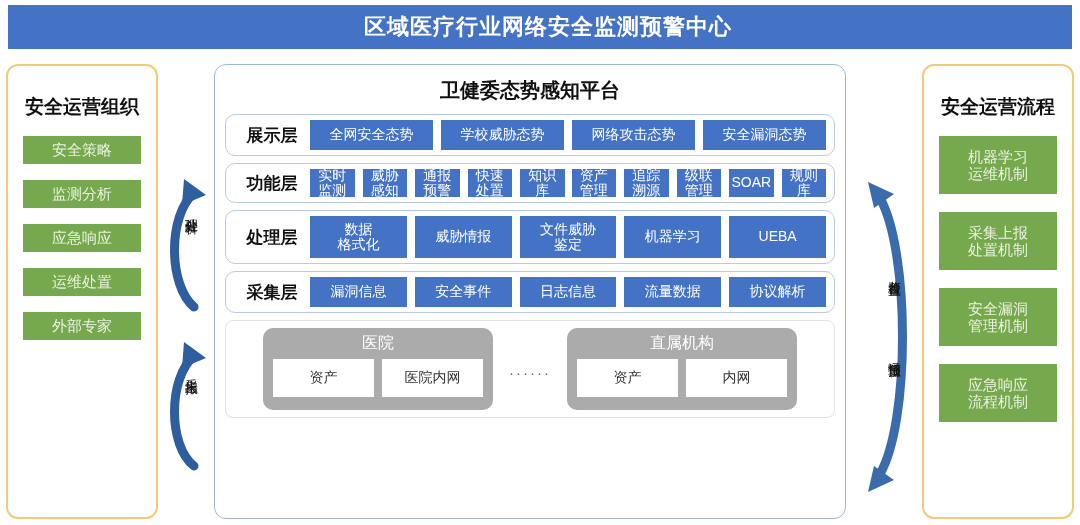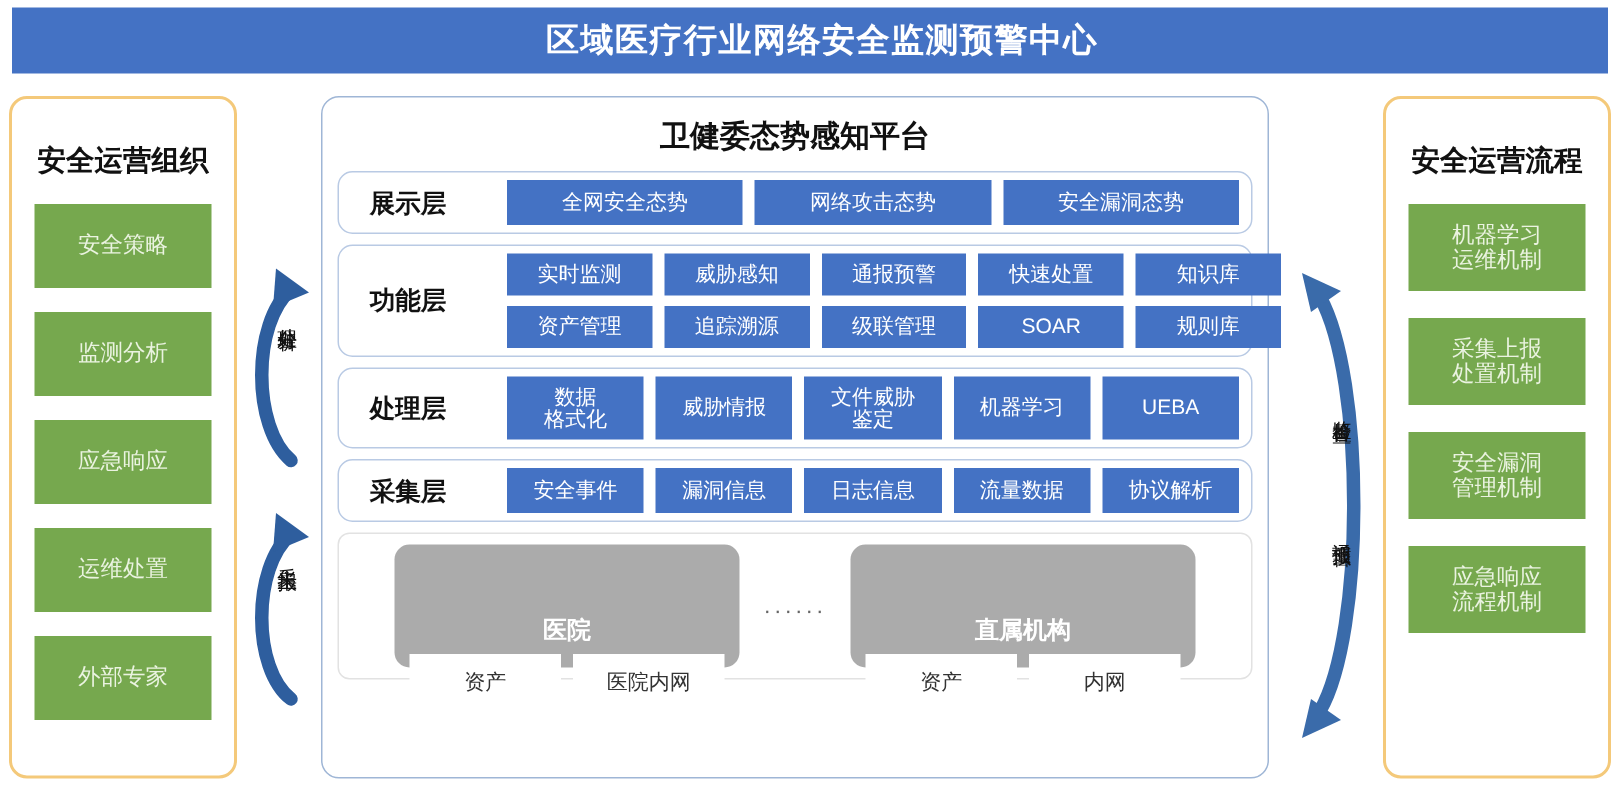--- a/index.html
+++ b/index.html
@@ -32,21 +32,21 @@
   .panel-title {
     font-size: 19px; font-weight: bold; color: #111; margin-top: 28px; margin-bottom: 16px;
     white-space: nowrap;
   }
   .green-list { display: flex; flex-direction: column; align-items: center; gap: 0px; width: 100%; flex: 1; }
   .green-box {
     background: #76A84E; color: #EAF3E0; font-size: 15px;
     width: 118px; text-align: center; line-height: 1.15;
     display: flex; align-items: center; justify-content: center;
   }
-  #panel-left .green-box  { height: 56px; margin-bottom: 16px; }
+  #panel-left .green-box  { height: 28px; margin-bottom: 16px; }
   #panel-right .green-box { height: 58px; margin-bottom: 18px; flex-direction: column; }
   .green-box .ln { display: block; }
 
   
   .platform {
     position: absolute; left: 214px; top: 64px; width: 632px; height: 455px;
     border: 1.5px solid #9FB6D6; border-radius: 12px; background: #ffffff;
     padding: 8px 10px 10px 10px;
   }
   .platform-title {
@@ -54,48 +54,48 @@
     margin: 4px 0 10px 0;
   }
   .layer-row {
     border: 1.5px solid #B9CAE4; border-radius: 10px; background: #fff;
     display: flex; align-items: center; padding: 5px 8px; margin-bottom: 7px;
   }
   .layer-label {
     font-size: 17px; font-weight: bold; color: #111; width: 76px;
     text-align: center; flex: 0 0 76px; white-space: nowrap;
   }
-  .chips { display: flex; flex: 1; gap: 8px; flex-wrap: wrap; margin-left: 28px; }
+  .chips { display: flex; flex: 1; gap: 8px; flex-wrap: wrap; }
   .chip {
     background: #4472C4; color: #ffffff; font-size: 14px;
     flex: 1; min-width: 0; height: 30px;
     display: flex; align-items: center; justify-content: center;
     text-align: center; line-height: 1.1; padding: 0 2px;
   }
   .chip.two-line { flex-direction: column; }
   .chip .ln { display: block; }
-  .chips-grid { display: flex; flex-direction: column; gap: 7px; flex: 1; }
+  .chips-grid { display: flex; flex-direction: row; gap: 7px; flex: 1; }
   .chips-grid .chips { width: 100%; }
 
   #layer-display .chip  { height: 30px; }
   #layer-function .chip { height: 28px; }
   #layer-process .chip  { height: 42px; }
   #layer-collect .chip  { height: 30px; }
 
   
   .infra {
     border: 1.5px solid #E2E2E2; border-radius: 8px; background: #fff;
     display: flex; align-items: center; justify-content: center;
     padding: 8px 14px; height: 98px; margin-top: 3px;
   }
   .org-group {
     background: #ABABAB; border-radius: 10px; padding: 5px 10px 8px 10px;
     width: 230px; height: 82px; display: flex; flex-direction: column; align-items: center;
   }
-  .org-title { color: #ffffff; font-size: 16px; font-weight: bold; margin-bottom: 5px; margin-top: 42px; }
+  .org-title { color: #ffffff; font-size: 16px; font-weight: normal; margin-bottom: 5px; }
   .org-children { display: flex; gap: 8px; width: 100%; }
   .org-child {
     background: #ffffff; color: #333; font-size: 14px; flex: 1; height: 38px;
     display: flex; align-items: center; justify-content: center;
   }
   .infra-dots { color: #666; font-size: 15px; letter-spacing: 2px; padding: 0 16px; margin-top: 6px; }
 
   
   .arrow-svg { position: absolute; pointer-events: none; }
   #arrow-left-process { left: 160px; top: 175px; }
@@ -153,20 +153,21 @@
     </div>
   </div>
 
   <div class="platform">
     <div class="platform-title">卫健委态势感知平台</div>
 
     <div class="layer-row" id="layer-display">
       <div class="layer-label">展示层</div>
       <div class="chips">
         <div class="chip">全网安全态势</div>
+        <div class="chip">学校威胁态势</div>
         <div class="chip">网络攻击态势</div>
         <div class="chip">安全漏洞态势</div>
       </div>
     </div>
 
     <div class="layer-row" id="layer-function">
       <div class="layer-label">功能层</div>
       <div class="chips-grid">
         <div class="chips">
           <div class="chip">实时监测</div>
@@ -198,22 +199,22 @@
           <span class="ln">鉴定</span>
         </div>
         <div class="chip">机器学习</div>
         <div class="chip">UEBA</div>
       </div>
     </div>
 
     <div class="layer-row" id="layer-collect">
       <div class="layer-label">采集层</div>
       <div class="chips">
+        <div class="chip">漏洞信息</div>
         <div class="chip">安全事件</div>
-        <div class="chip">漏洞信息</div>
         <div class="chip">日志信息</div>
         <div class="chip">流量数据</div>
         <div class="chip">协议解析</div>
       </div>
     </div>
 
     <div class="infra">
       <div class="org-group">
         <div class="org-title">医院</div>
         <div class="org-children">

